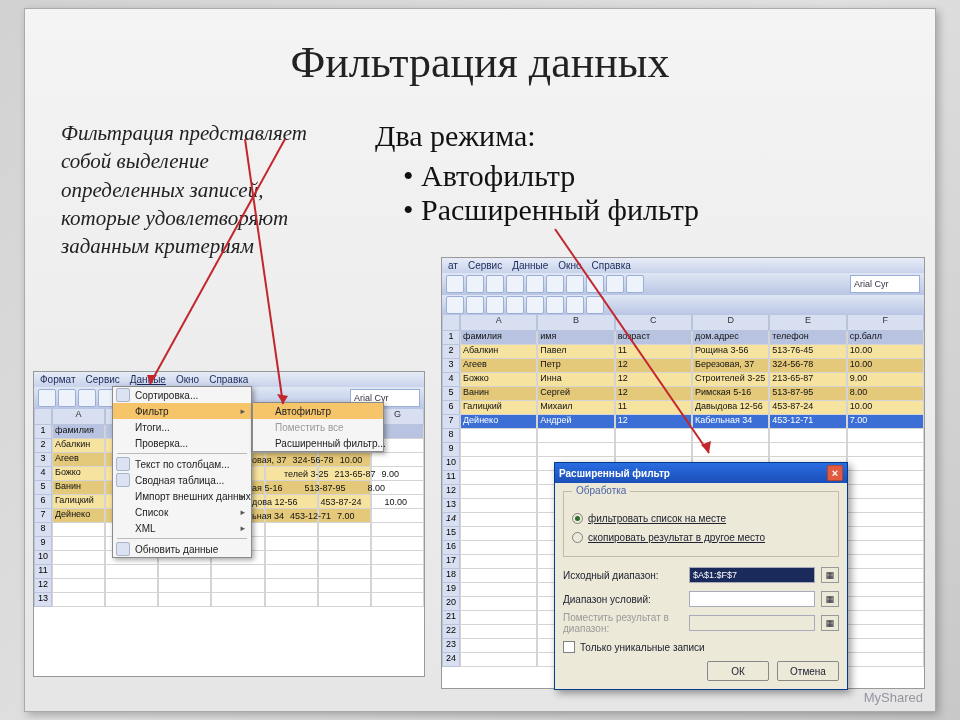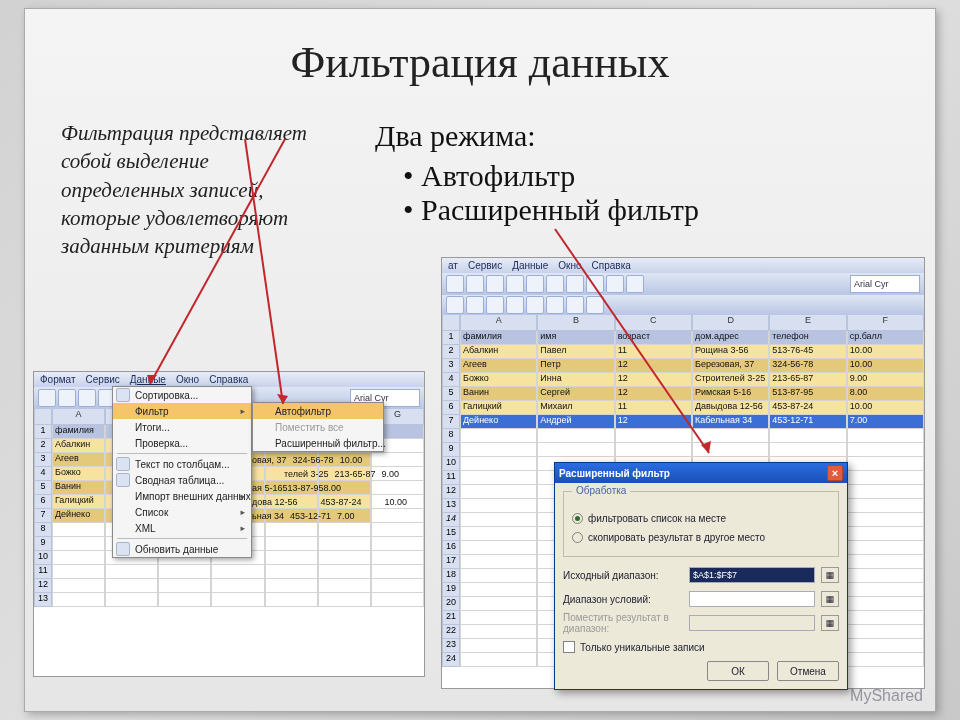--- a/index.html
+++ b/index.html
@@ -89,40 +89,40 @@
   }
   .dlg-tb {
     background:linear-gradient(#2a6de1,#1b4fb8); color:#fff; height:20px;
     display:flex; align-items:center; justify-content:space-between; padding:0 4px;
     font-weight:bold;
   }
   .closebox { width:16px; height:16px; background:#e25b3f; border:1px solid #b6432d;
     border-radius:2px; display:flex; align-items:center; justify-content:center;
     color:#fff; font-weight:bold; font-size:11px; }
   .dlg-body { padding:8px; color:#223; }
-  .group { border:1px solid #c0bca6; padding:18px 8px 8px; position:relative; margin-bottom:8px; }
+  .group { border:1px solid #c0bca6; padding:18px 8px 8px; position:relative; margin-bottom:8px;text-decoration:underline; }
   .group-title { position:absolute; top:-7px; left:8px; background:#ece9d8; padding:0 4px; color:#4a63a4; }
   .radio { display:flex; align-items:center; height:16px; gap:5px; margin-bottom:3px; }
   .rcircle { width:11px; height:11px; border-radius:50%; border:1px solid #818181;
     display:flex; align-items:center; justify-content:center; }
   .rcircle .dot { width:5px; height:5px; border-radius:50%; background:#2e6b2e; }
   .frow { display:flex; align-items:center; height:20px; margin-bottom:4px; gap:6px;}
   .frow .lab { width:120px; }
   .frow .disabled { color: #9a9a9a; }
   .inbox { flex:1; height:16px; background:#fff; border:1px solid #aab; padding:0 3px;
     display:flex; align-items:center; font-size:9px; color:#000;}
   .pick { width:18px; height:16px; background:#ece9d8; border:1px solid #999; display:flex;
     align-items:center; justify-content:center; font-size:9px; }
   .chk { width:12px; height:12px; border:1px solid #818181; background:#fff; }
   .dlg-btns { display:flex; justify-content:flex-end; gap:8px; margin-top:6px; }
   .btn { width:62px; height:20px; background:#ece9d8; border:1px solid #888;
     display:flex; align-items:center; justify-content:center; border-radius:2px; }
 
   .watermark {
-    position:absolute; right:12px; bottom:6px; font-size:16px; color:rgba(80,80,100,.55);
+    position:absolute; right:12px; bottom:6px; font-size:13px; color:rgba(80,80,100,.55);
     font-family:Arial, sans-serif;
   }
 
   svg.callouts { position:absolute; left:0; top:0; }
 </style>
 </head>
 <body>
 
 <div class="slide">
 
@@ -358,21 +358,21 @@
       <div style="display:flex; gap:6px;">
           <span>овая, 37</span>
           <span>324-56-78</span>
           <span>10.00</span>
         </div>
       <div style="display:flex; gap:6px;margin-left:32px;">
           <span>телей 3-25</span>
           <span>213-65-87</span>
           <span>9.00</span>
         </div>
-      <div style="display:flex; gap:0;">
+      <div style="display:flex; gap:22px;">
           <span>ая 5-16</span>
           <span>513-87-95</span>
           <span>8.00</span>
         </div>
       <div style="display:flex; gap:23px;">
           <span>дова 12-56</span>
           <span>453-87-24</span>
           <span>10.00</span>
         </div>
       <div style="display:flex; gap:6px;">

